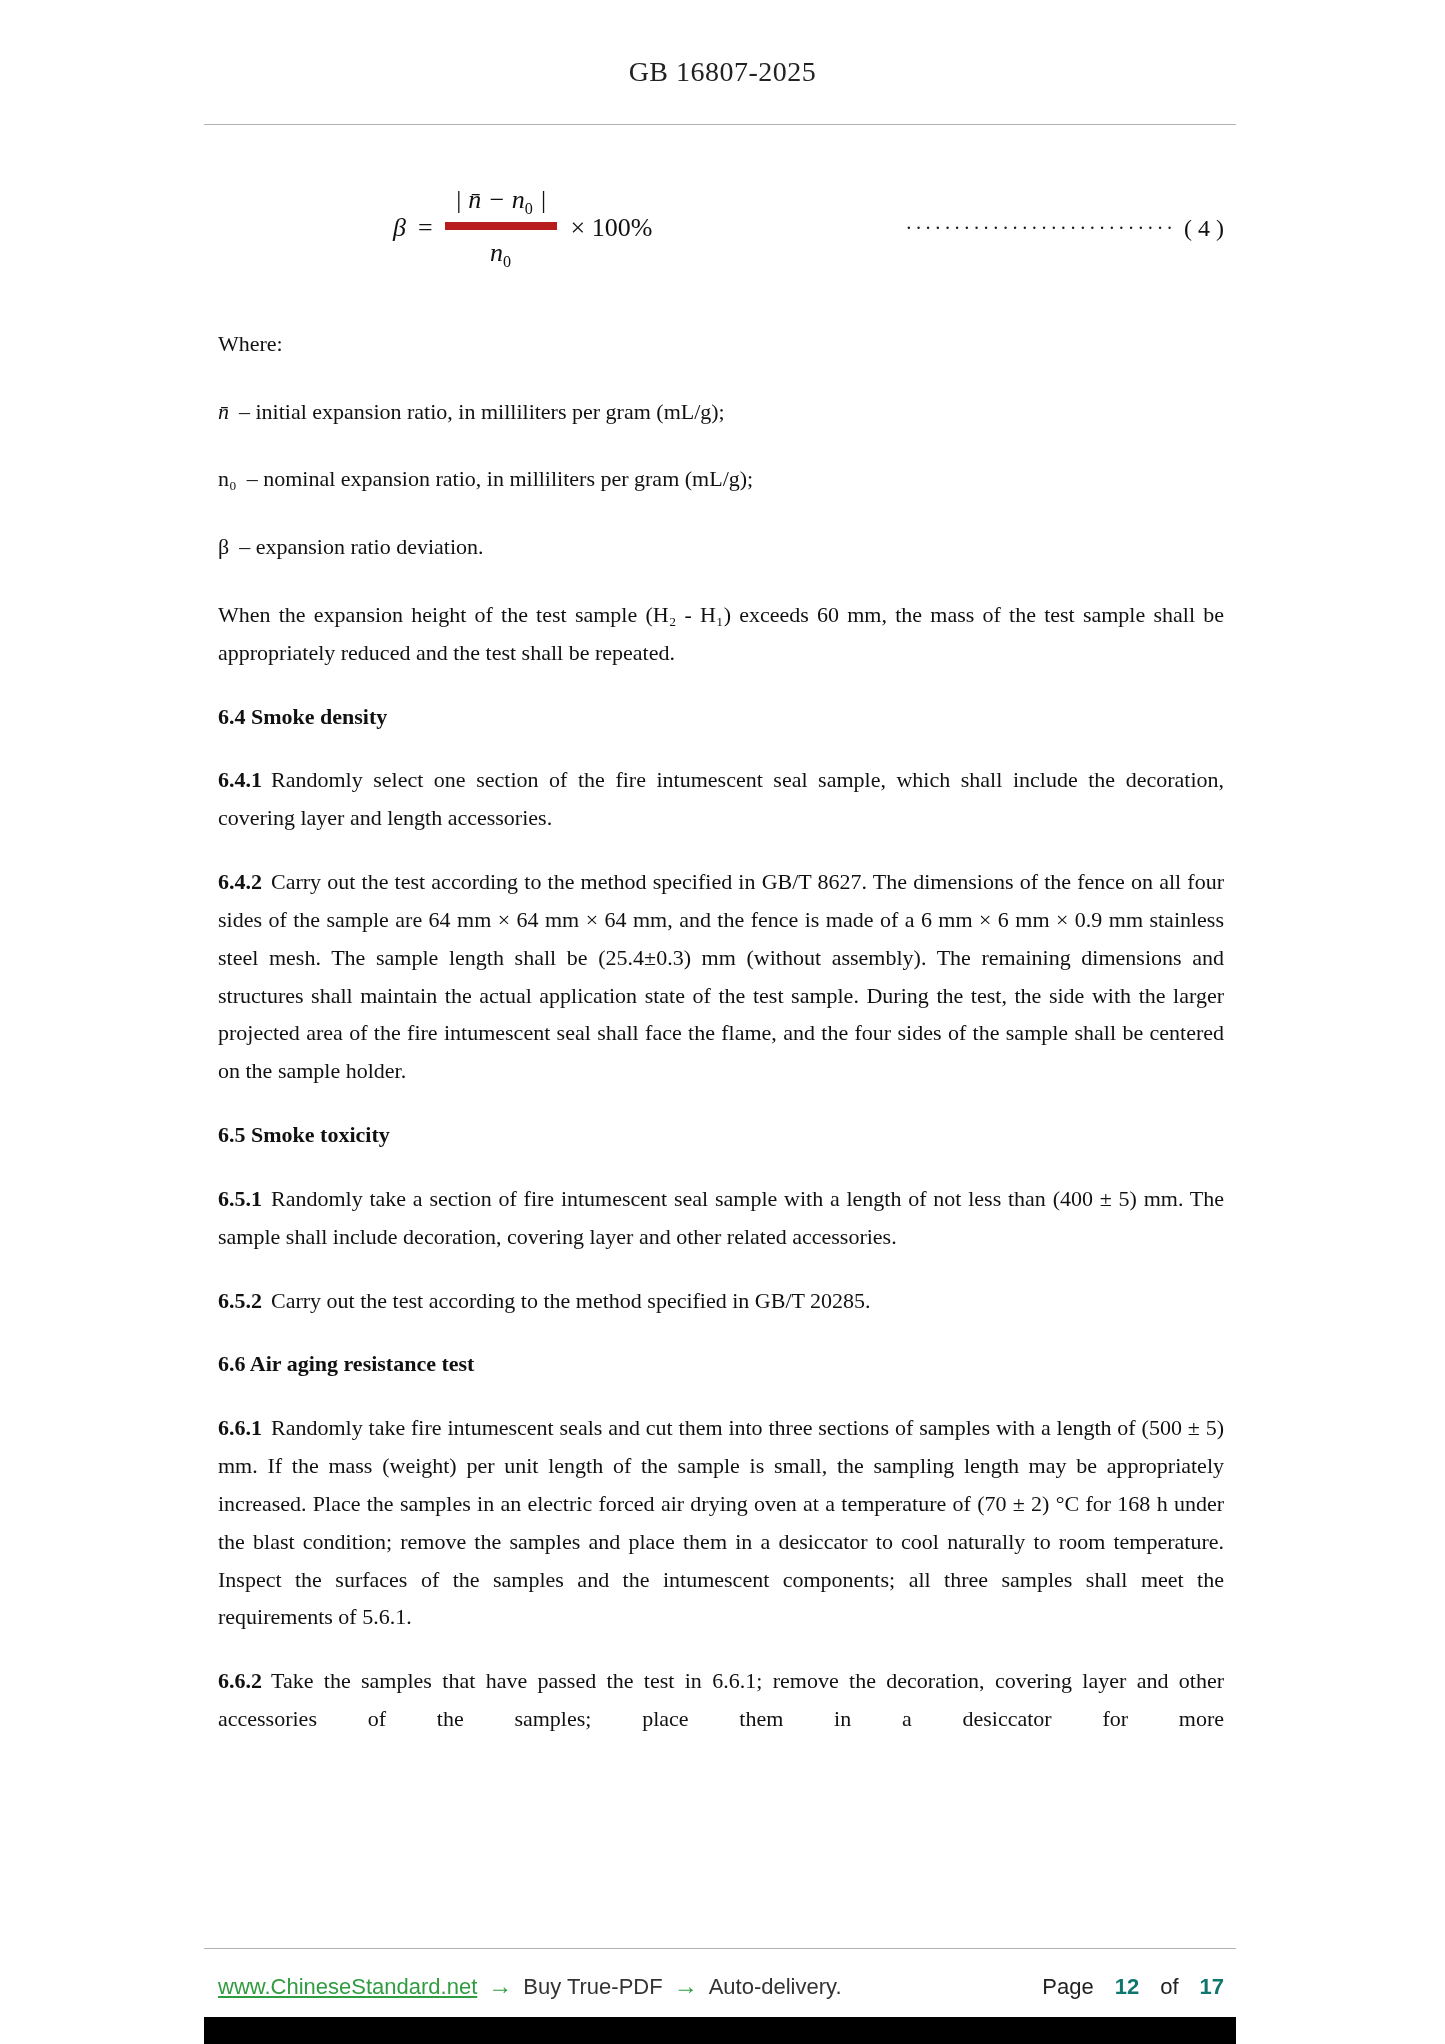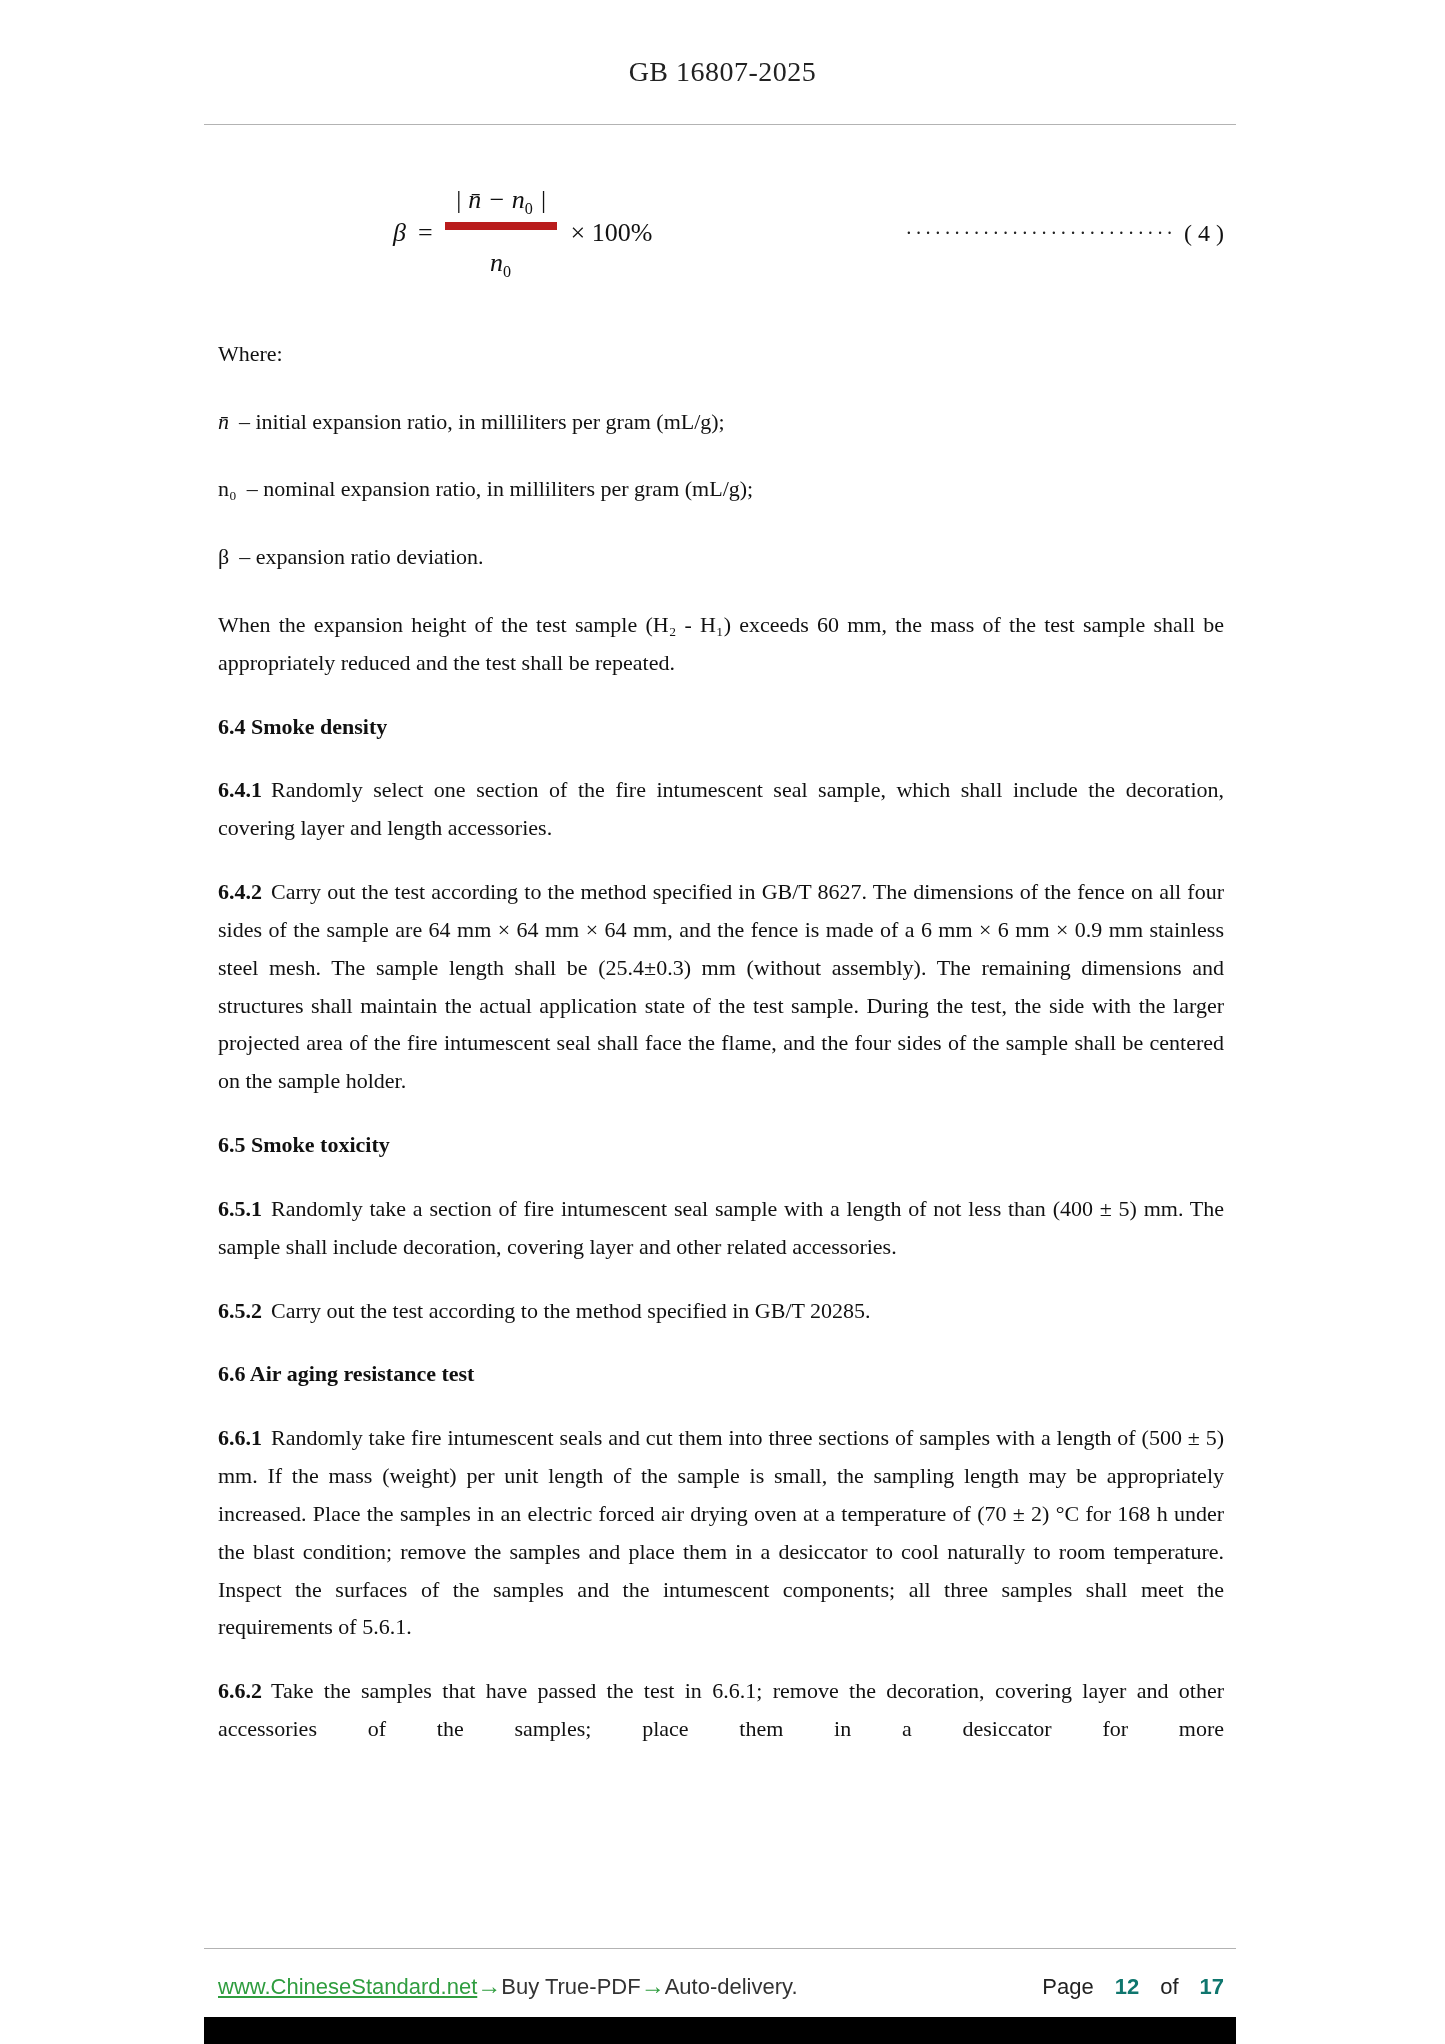--- a/index.html
+++ b/index.html
@@ -34,34 +34,34 @@
   
   .formula-row {
     display:flex; align-items:center; margin:34px 0 52px 0;
     font-size:26px; text-align:left;
   }
   .formula { display:flex; align-items:center; margin-left:175px; }
   .f-var { font-style:italic; }
   .f-eq { margin:0 12px; }
   .frac { display:inline-block; text-align:center; vertical-align:middle; line-height:1.25; }
   .frac .num { display:block; border-bottom:8px solid #b91c1c; padding:0 10px 3px 10px; }
-  .frac .den { display:block; padding-top:17px; }
+  .frac .den { display:block; padding-top:7px; }
   .frac sub { font-size:0.62em; }
   .f-mult { margin-left:14px; }
   .eq-dots { margin-left:auto; letter-spacing:3px; font-size:20px; color:#222; white-space:nowrap; }
   .eq-no { margin-left:8px; font-size:24px; white-space:nowrap; }
 
   
   .footer {
     position:absolute; top:1972px; left:218px; width:1006px;
     display:flex; align-items:baseline;
     font-family:"Liberation Sans","DejaVu Sans",sans-serif;
     font-size:22px; color:#333;
   }
-  .footer-left { display:flex; align-items:baseline; }
+  .footer-left { display:flex; align-items:baseline; gap:11px; }
   .footer-link { color:var(--green,#2f9d3f); text-decoration:underline; cursor:pointer; }
   .footer-arrow { color:var(--green,#2f9d3f); font-size:24px; }
   .page-ind { margin-left:auto; display:flex; gap:21px; color:#222; }
   .page-ind .b { font-weight:bold; color:#0f766e; }
 
   .bottom-bar { position:absolute; left:204px; bottom:0; width:1032px; height:27px; background:#000; }
 </style>
 </head>
 <body>
 

